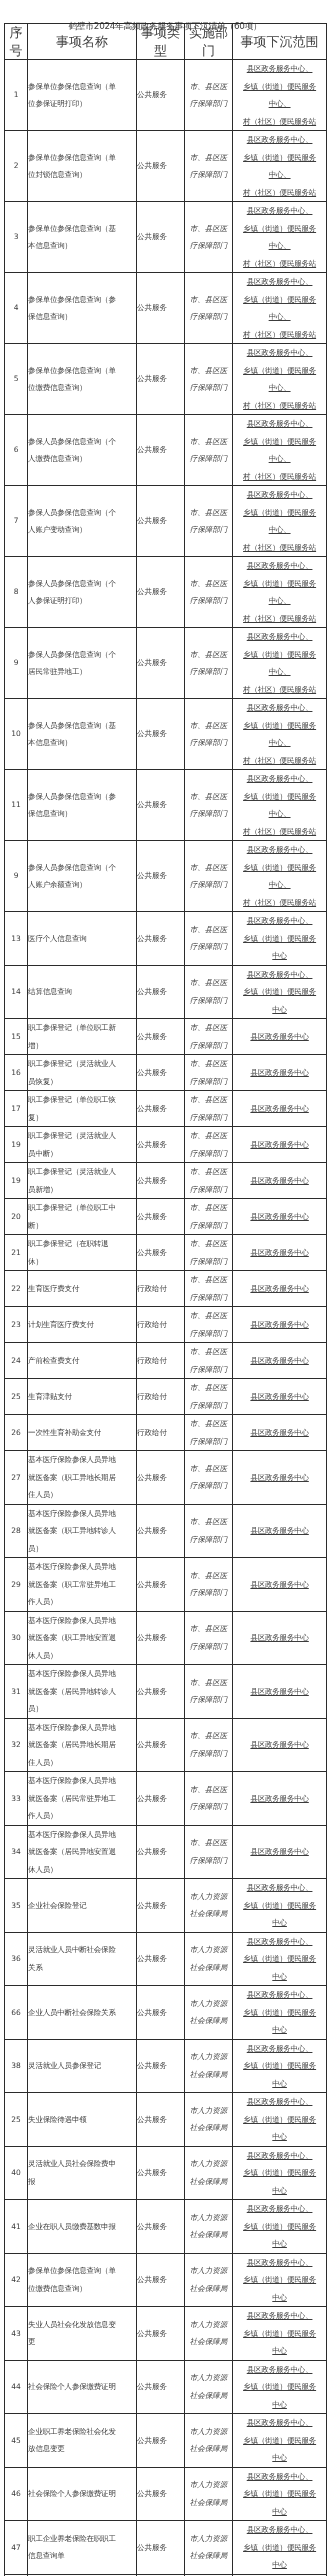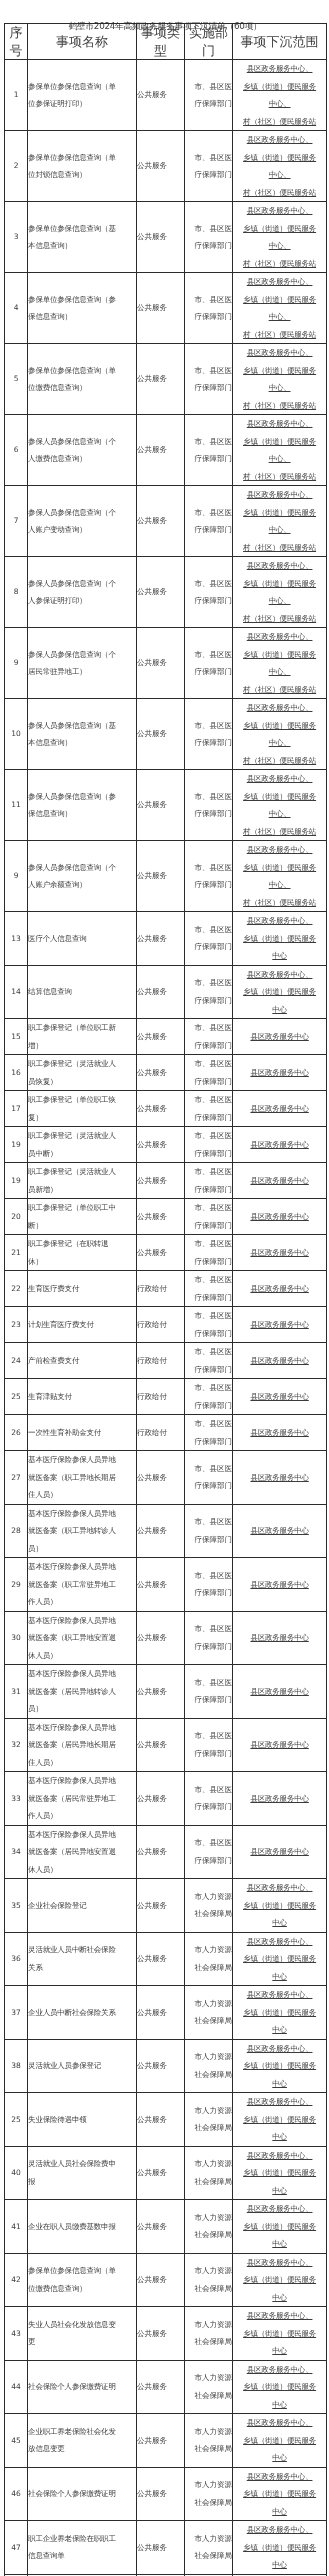--- a/index.html
+++ b/index.html
@@ -10,21 +10,21 @@
   table.main { position: absolute; left: 4.1px; top: 23px; width: 321px;
                border-collapse: collapse; table-layout: fixed; }
   table.main td, table.main th { border: 0.5px solid #2b2b2b; padding: 0; font-weight: normal;
                font-size: 7.5px; line-height: 17.5px; color: #3c3c3c; vertical-align: middle; }
   table.main th { height: 17px; text-align: center; font-size: 13px; color: #404040; }
   col.c-seq { width: 23px; } col.c-name { width: 109px; } col.c-type { width: 48px; }
   col.c-dept { width: 48px; } col.c-scope { width: 94px; }
   td.seq { text-align: center; font-size: 8.2px; }
   td.name { text-align: left; padding-left: 0.5px; letter-spacing: -0.2px; word-break: break-all; }
   td.type { }
-  td.dept { text-align: right; padding-left: 2.1px; word-break: break-all; }
+  td.dept { text-align: center; padding-left: 2.1px; word-break: break-all; font-style: italic; }
   td.scope { text-align: center; letter-spacing: -0.2px; text-decoration: underline; }
   .line { display: block; white-space: nowrap; overflow: hidden; }
 </style>
 </head>
 <body>
 
 <div class="title">鹤壁市2024年高频政务服务事项下沉清单（60项）</div>
 
 <table class="main">
   <colgroup>
@@ -622,21 +622,21 @@
           <span class="line">市人力资源</span>
           <span class="line">社会保障局</span>
         </td>
         <td class="scope">
           <span class="line">县区政务服务中心、</span>
           <span class="line">乡镇（街道）便民服务</span>
           <span class="line">中心</span>
         </td>
       </tr>
       <tr style="height: 53px;">
-        <td class="seq">37</td>
+        <td class="seq">66</td>
         <td class="name">
           <span class="line">企业人员中断社会保险关系</span>
         </td>
         <td class="type">公共服务</td>
         <td class="dept">
           <span class="line">市人力资源</span>
           <span class="line">社会保障局</span>
         </td>
         <td class="scope">
           <span class="line">县区政务服务中心、</span>

